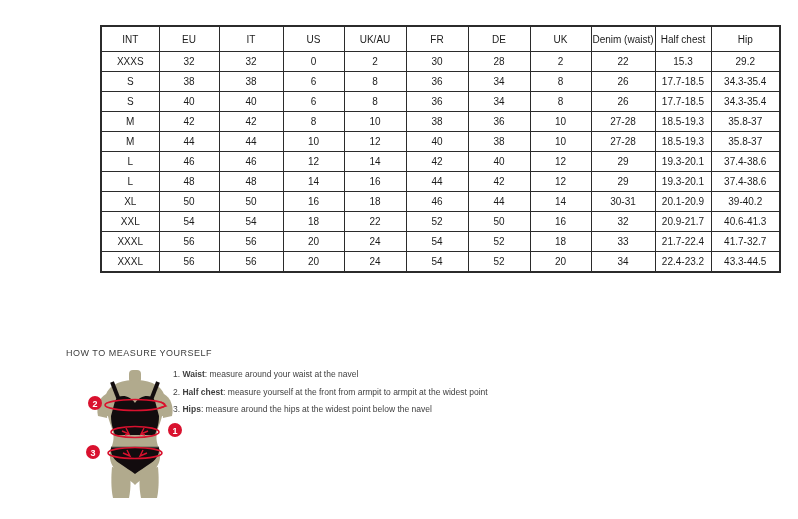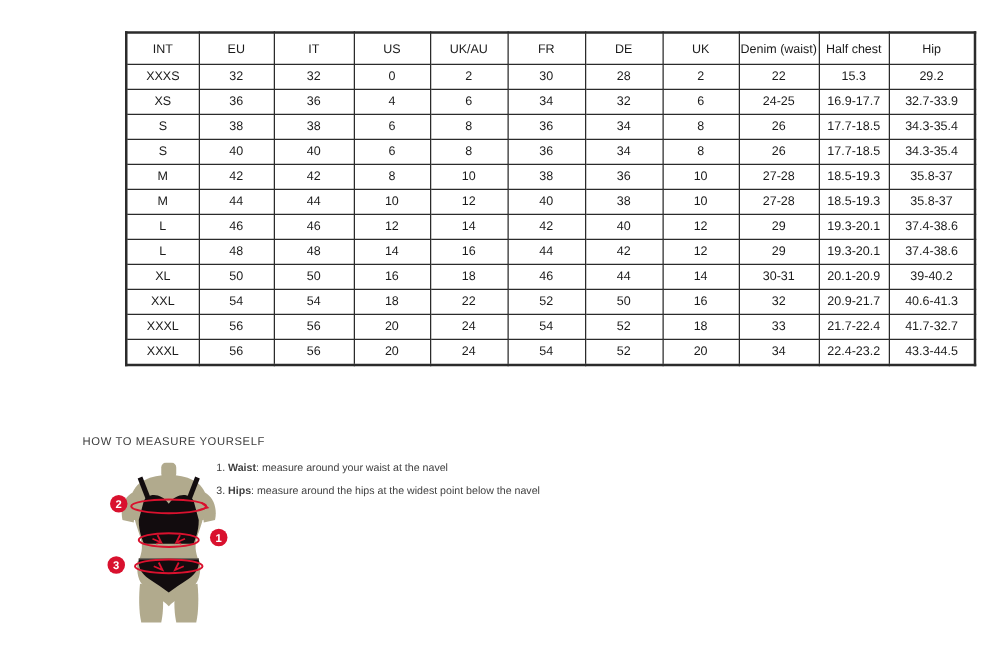--- a/index.html
+++ b/index.html
@@ -68,33 +68,20 @@
           <td>0</td>
           <td>2</td>
           <td>30</td>
           <td>28</td>
           <td>2</td>
           <td>22</td>
           <td>15.3</td>
           <td>29.2</td>
         </tr>
         <tr>
-          <td>XS</td>
-          <td>36</td>
-          <td>36</td>
-          <td>4</td>
-          <td>6</td>
-          <td>34</td>
-          <td>32</td>
-          <td>6</td>
-          <td>24-25</td>
-          <td>16.9-17.7</td>
-          <td>32.7-33.9</td>
-        </tr>
-        <tr>
           <td>S</td>
           <td>38</td>
           <td>38</td>
           <td>6</td>
           <td>8</td>
           <td>36</td>
           <td>34</td>
           <td>8</td>
           <td>26</td>
           <td>17.7-18.5</td>
@@ -261,16 +248,17 @@
         <circle cx="93" cy="60" r="7" fill="#d9112e"></circle>
         <text x="93" y="63.5" fill="#ffffff">1</text>
         <circle cx="11" cy="82" r="7" fill="#d9112e"></circle>
         <text x="11" y="85.5" fill="#ffffff">3</text>
       </g>
     </svg>
   </div>
 
   <ol class="steps">
       <li class="step">1. <b>Waist</b>: measure around your waist at the navel</li>
+      <li class="step">2. <b>Half chest</b>: measure yourself at the front from armpit to armpit at the widest point</li>
       <li class="step">3. <b>Hips</b>: measure around the hips at the widest point below the navel</li>
     </ol>
 
 </div>
 
 </body></html>

